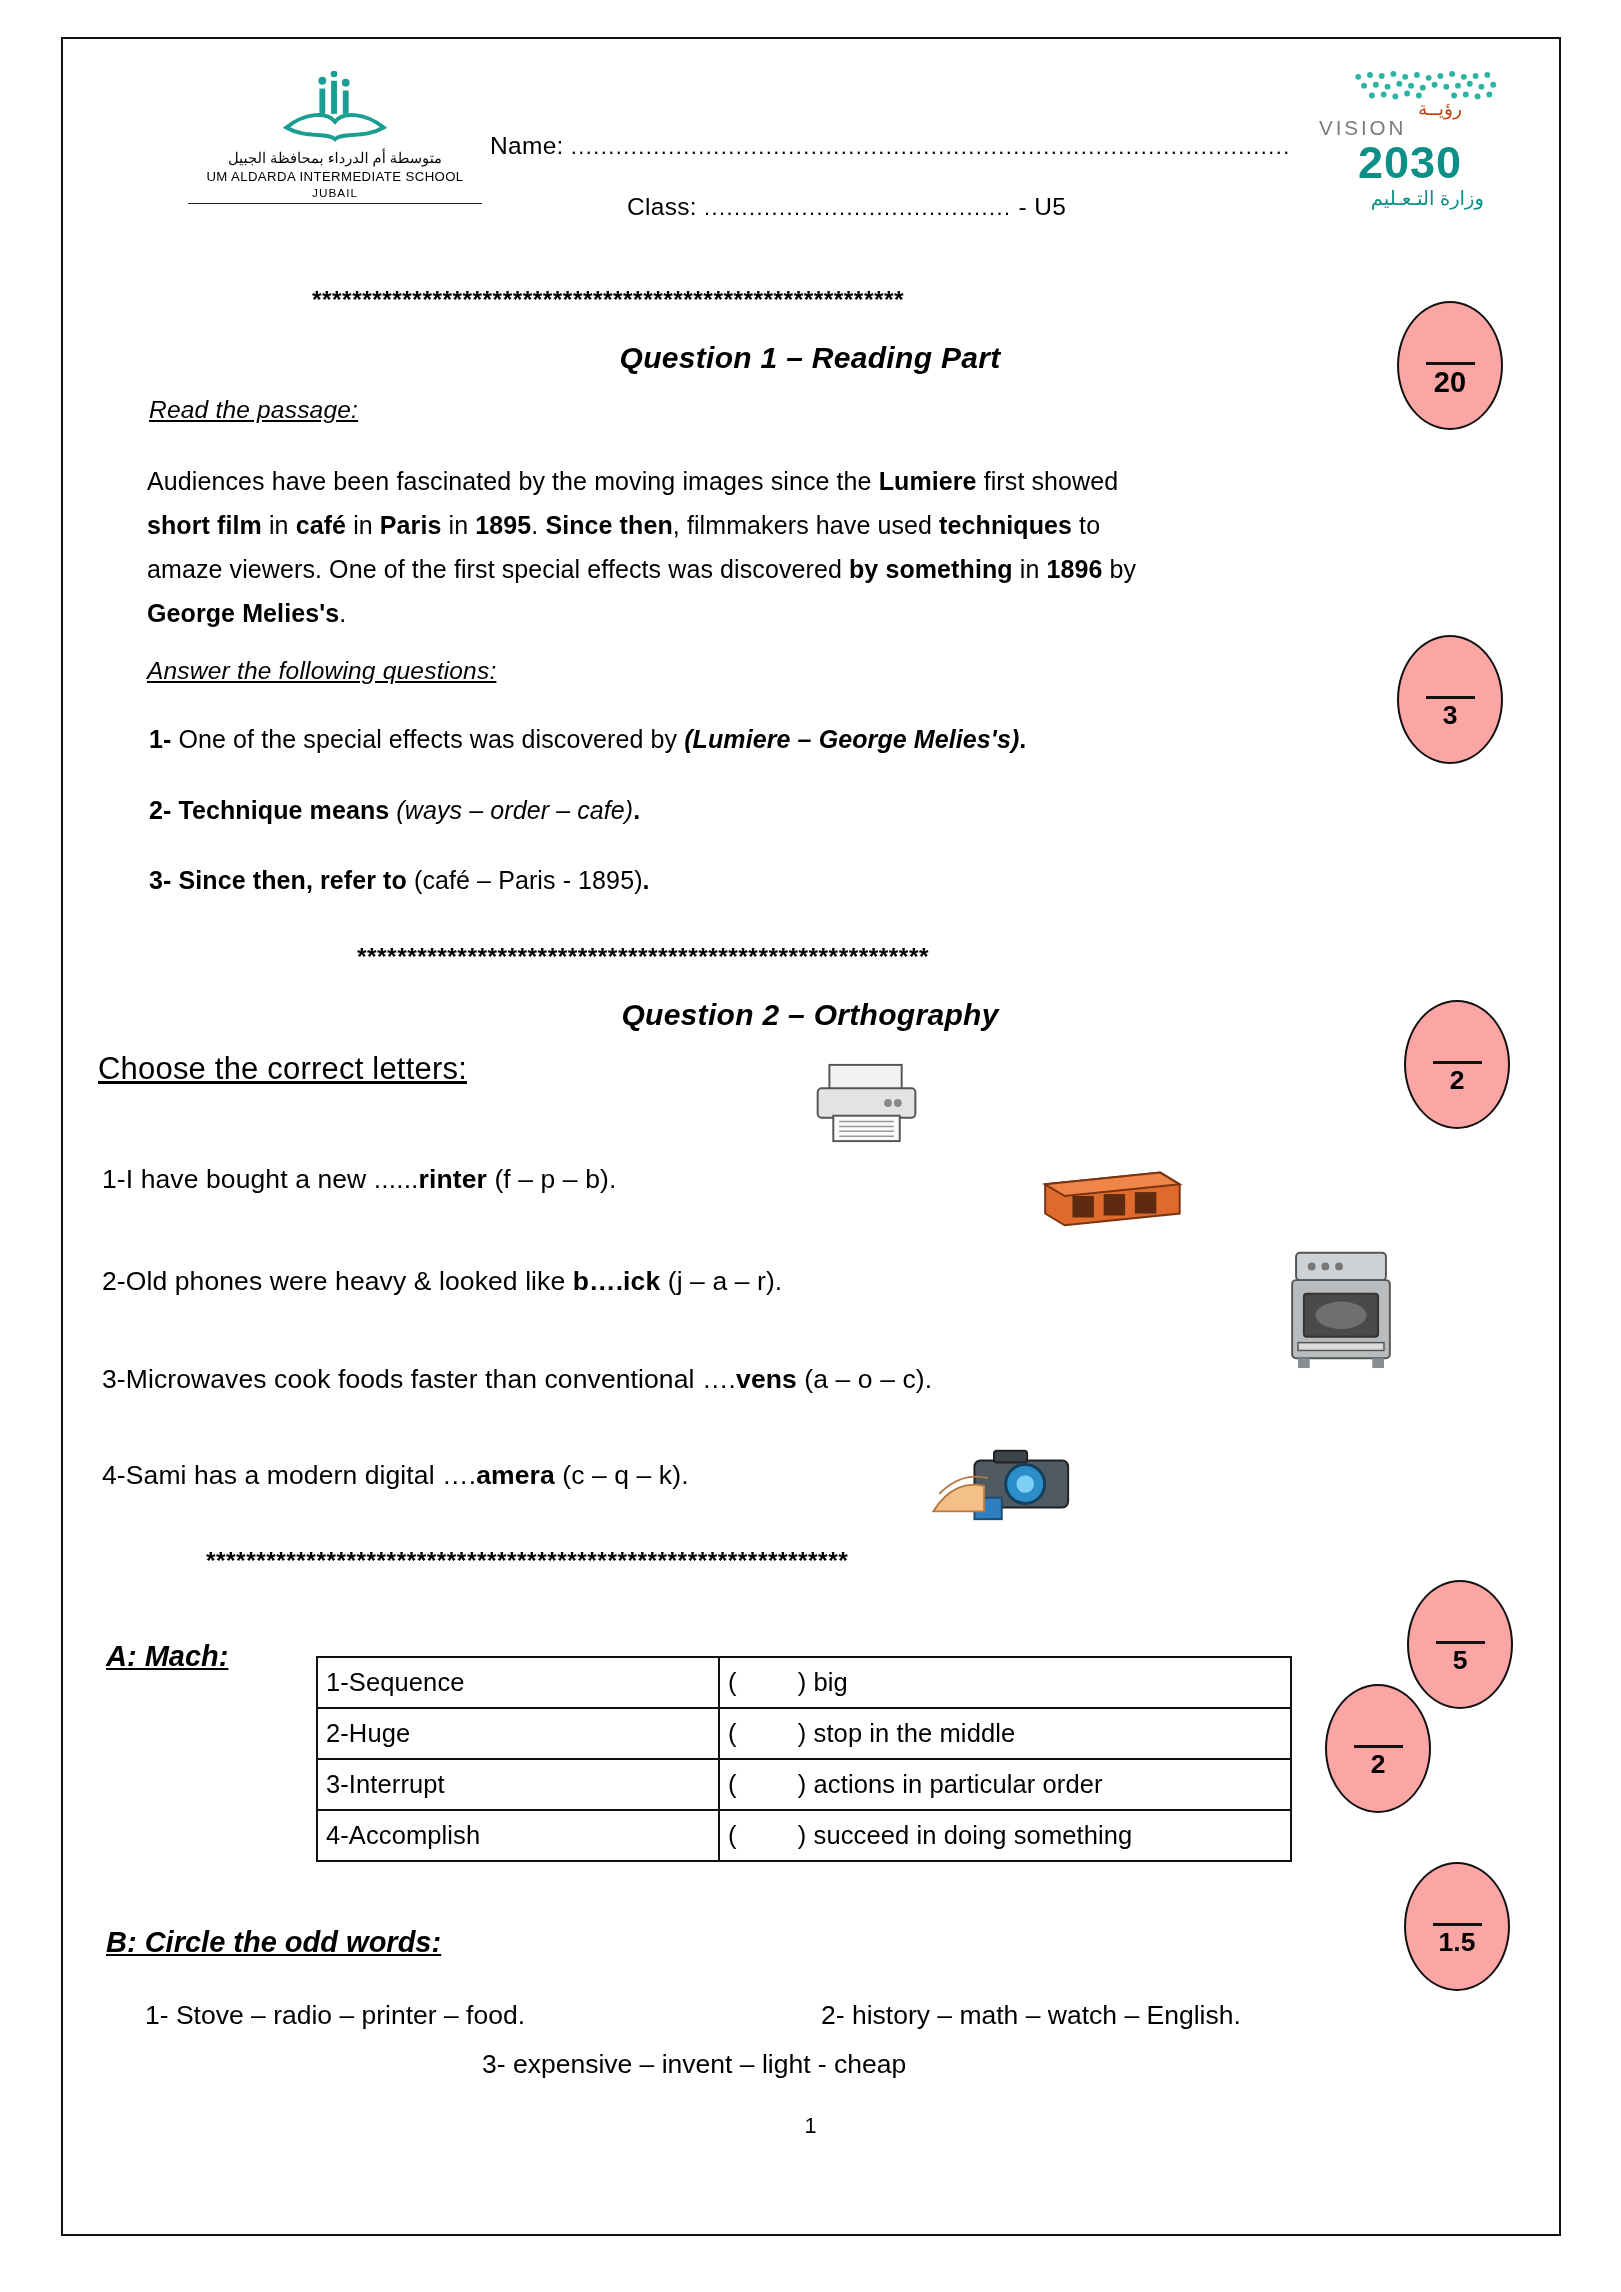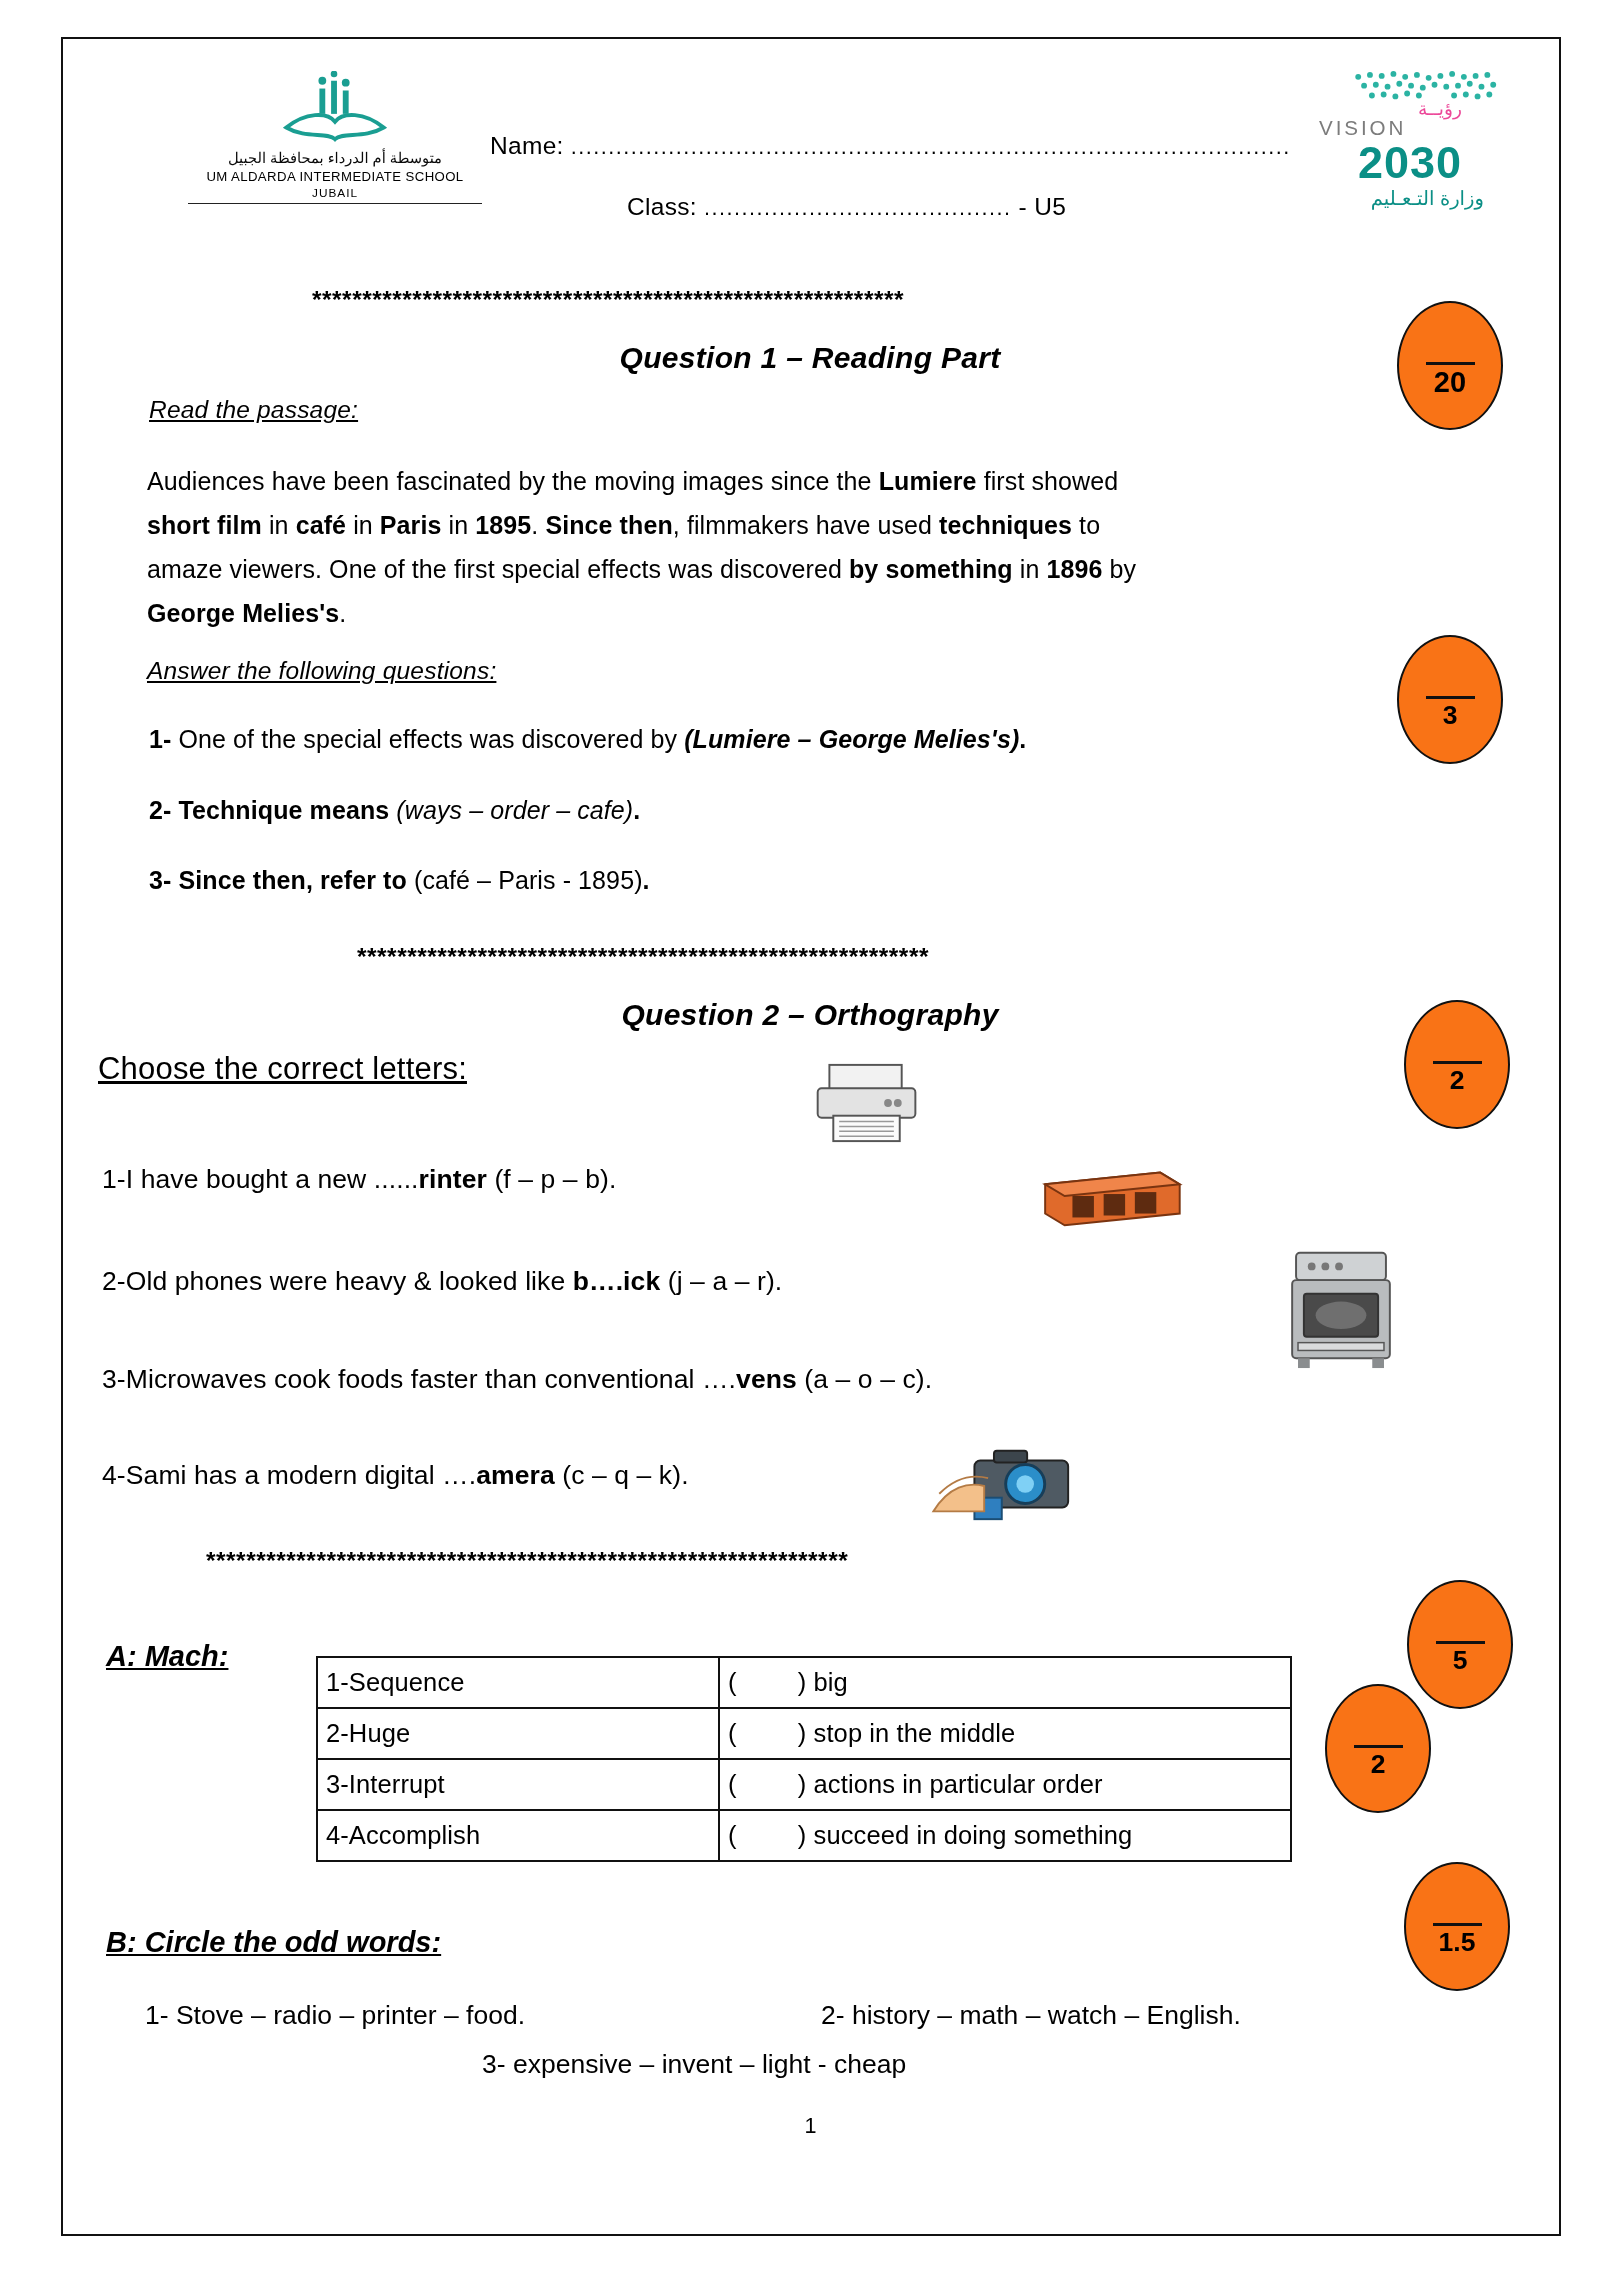--- a/index.html
+++ b/index.html
@@ -101,21 +101,21 @@
     color: #7c7c7c;
     letter-spacing: 2.9px;
     font-family: "Liberation Sans", sans-serif;
     text-align: left;
     margin-left: 51px;
   }
   .vision-logo .v-ar-top {
     position: absolute;
     right: 51px; top: 27.4px;
     font-size: 18.6px;
-    color: #ec4899;
+    color: #c2410c;
   }
   .vision-logo .v-2030 {
     font-size: 45px;
     font-weight: bold;
     color: #0b8f86;
     letter-spacing: 1px;
     line-height: 45px;
     margin-left: 39px;
     text-align: center;
   }
@@ -170,21 +170,21 @@
   .qline i { font-style: italic; font-weight: bold; }
 
   
   .mark {
     position: absolute;
     width: 106px;
     height: 129px;
     border: 2.5px solid #111;
     border-radius: 50%;
     box-sizing: border-box;
-    background: #f97316;
+    background: #fca5a5;
   }
   .mark .bar {
     position: absolute;
     left: 27.4px;
     top: 59px;
     width: 49px;
     height: 2.9px;
     background: #111;
   }
   .mark .val {

